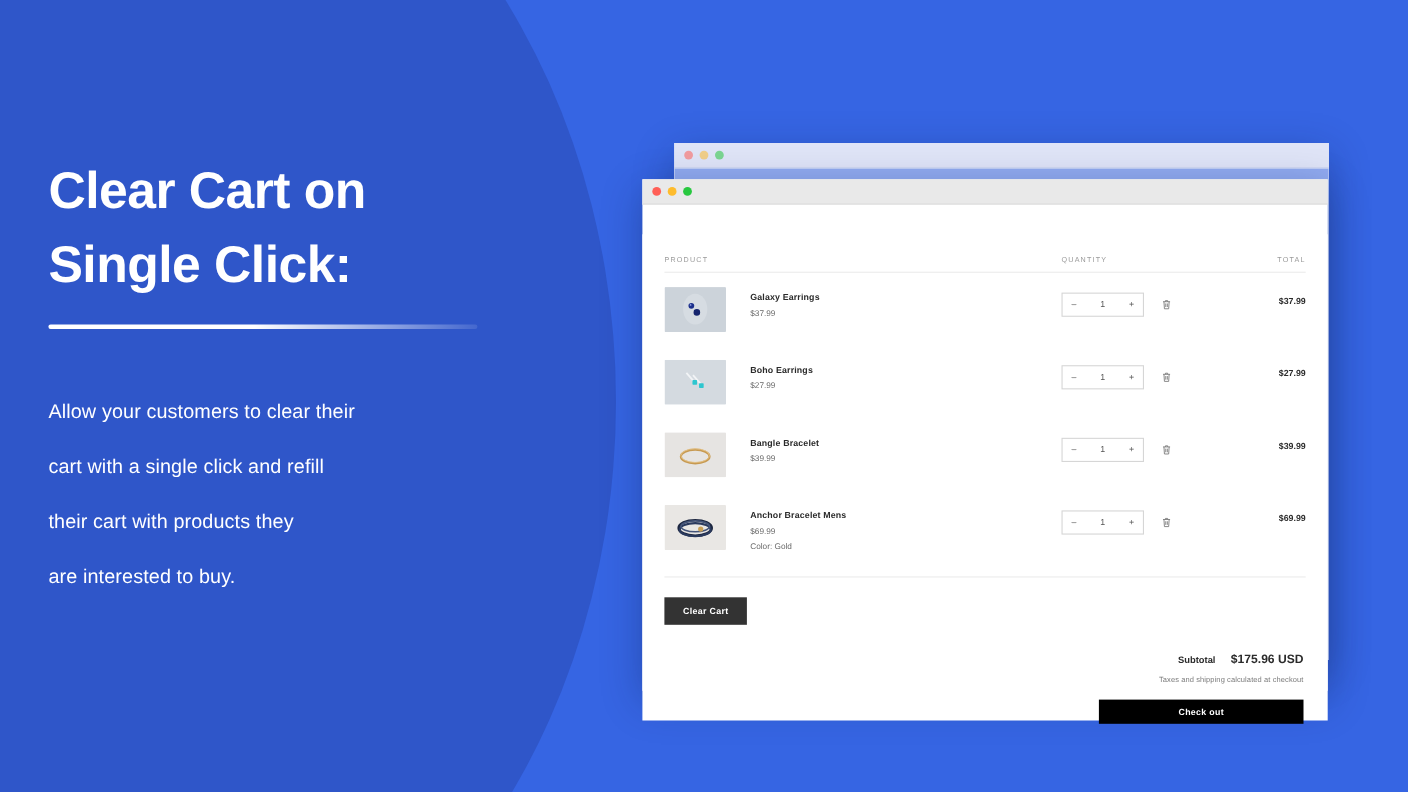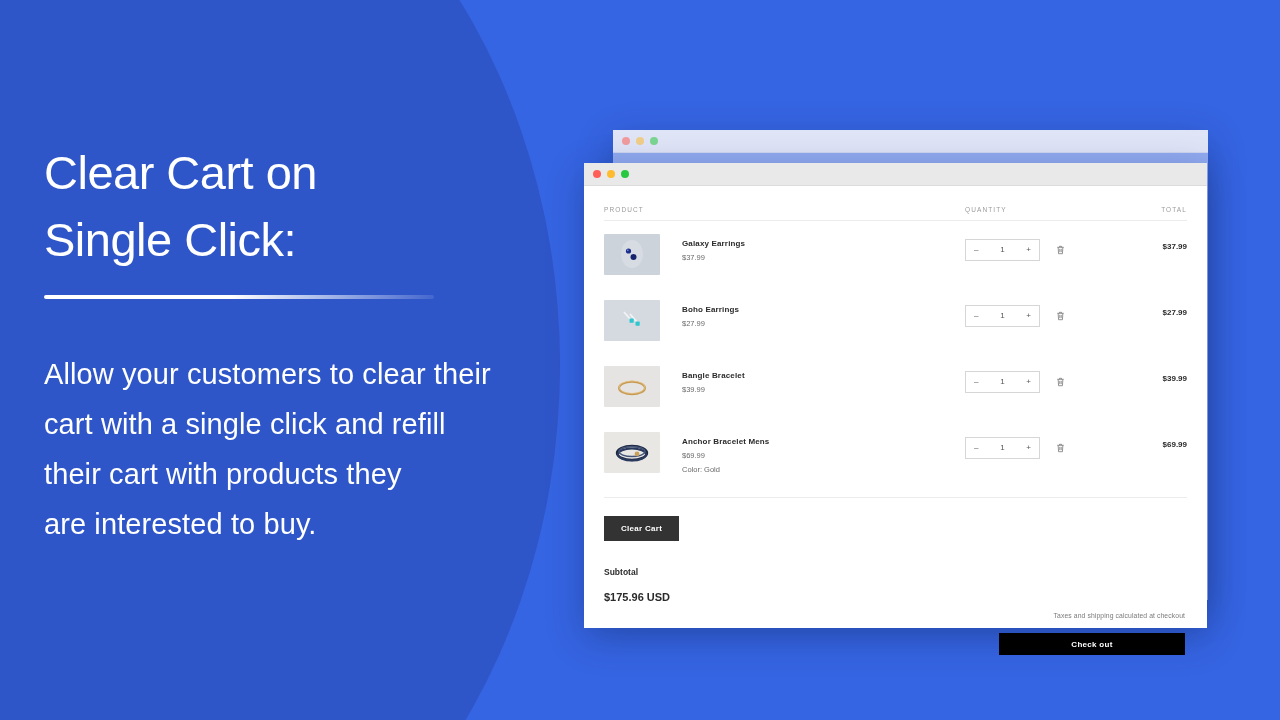--- a/index.html
+++ b/index.html
@@ -33,37 +33,37 @@
   
   #copy {
     position: absolute;
     left: 44px;
     top: 140px;
     width: 500px;
   }
   #headline {
     color: #ffffff;
     font-size: 47px;
-    font-weight: normal;
+    font-weight: bold;
     line-height: 1.42;
     letter-spacing: -0.5px;
     margin: 0;
     white-space: pre-line;
   }
   #divider {
     margin-top: 22px;
     width: 390px;
     height: 4px;
     background: linear-gradient(to right, #ffffff 0%, #ffffff 48%, rgba(255,255,255,0.10) 100%);
     border-radius: 2px;
   }
   #subcopy {
     margin-top: 50px;
     color: #ffffff;
-    font-size: 29px;
+    font-size: 18px;
     line-height: 50px;
     letter-spacing: 0.1px;
     white-space: pre-line;
   }
 
   
   .win {
     position: absolute;
     background: #ffffff;
     box-shadow: 0 10px 34px rgba(10, 25, 70, 0.30);
@@ -114,20 +114,21 @@
   #front-body {
     height: calc(100% - 23px);
     background: #ffffff;
     position: relative;
   }
 
   
   .cart {
     padding: 0 20px;
     font-family: "Liberation Sans", sans-serif;
+    margin-top: 27px;
   }
   .cart-head {
     display: flex;
     align-items: flex-end;
     height: 34px;
     border-bottom: 1px solid #ececec;
   }
   .col-label {
     font-size: 6.5px;
     letter-spacing: 1.1px;
@@ -232,21 +233,20 @@
   .totals {
     margin-top: 26px;
     text-align: right;
     padding-right: 2px;
   }
   .subtotal-line {
     display: flex;
     justify-content: flex-end;
     align-items: baseline;
     gap: 14px;
-    flex-direction: column;
   }
   .sub-label { font-size: 8.5px; font-weight: bold; color: #2b2b2b; }
   .sub-value { font-size: 11px; font-weight: bold; color: #2b2b2b; }
   .tax-note {
     margin-top: 9px;
     font-size: 6.8px;
     color: #7b7b7b;
     letter-spacing: 0.1px;
   }
   #checkout-btn {

